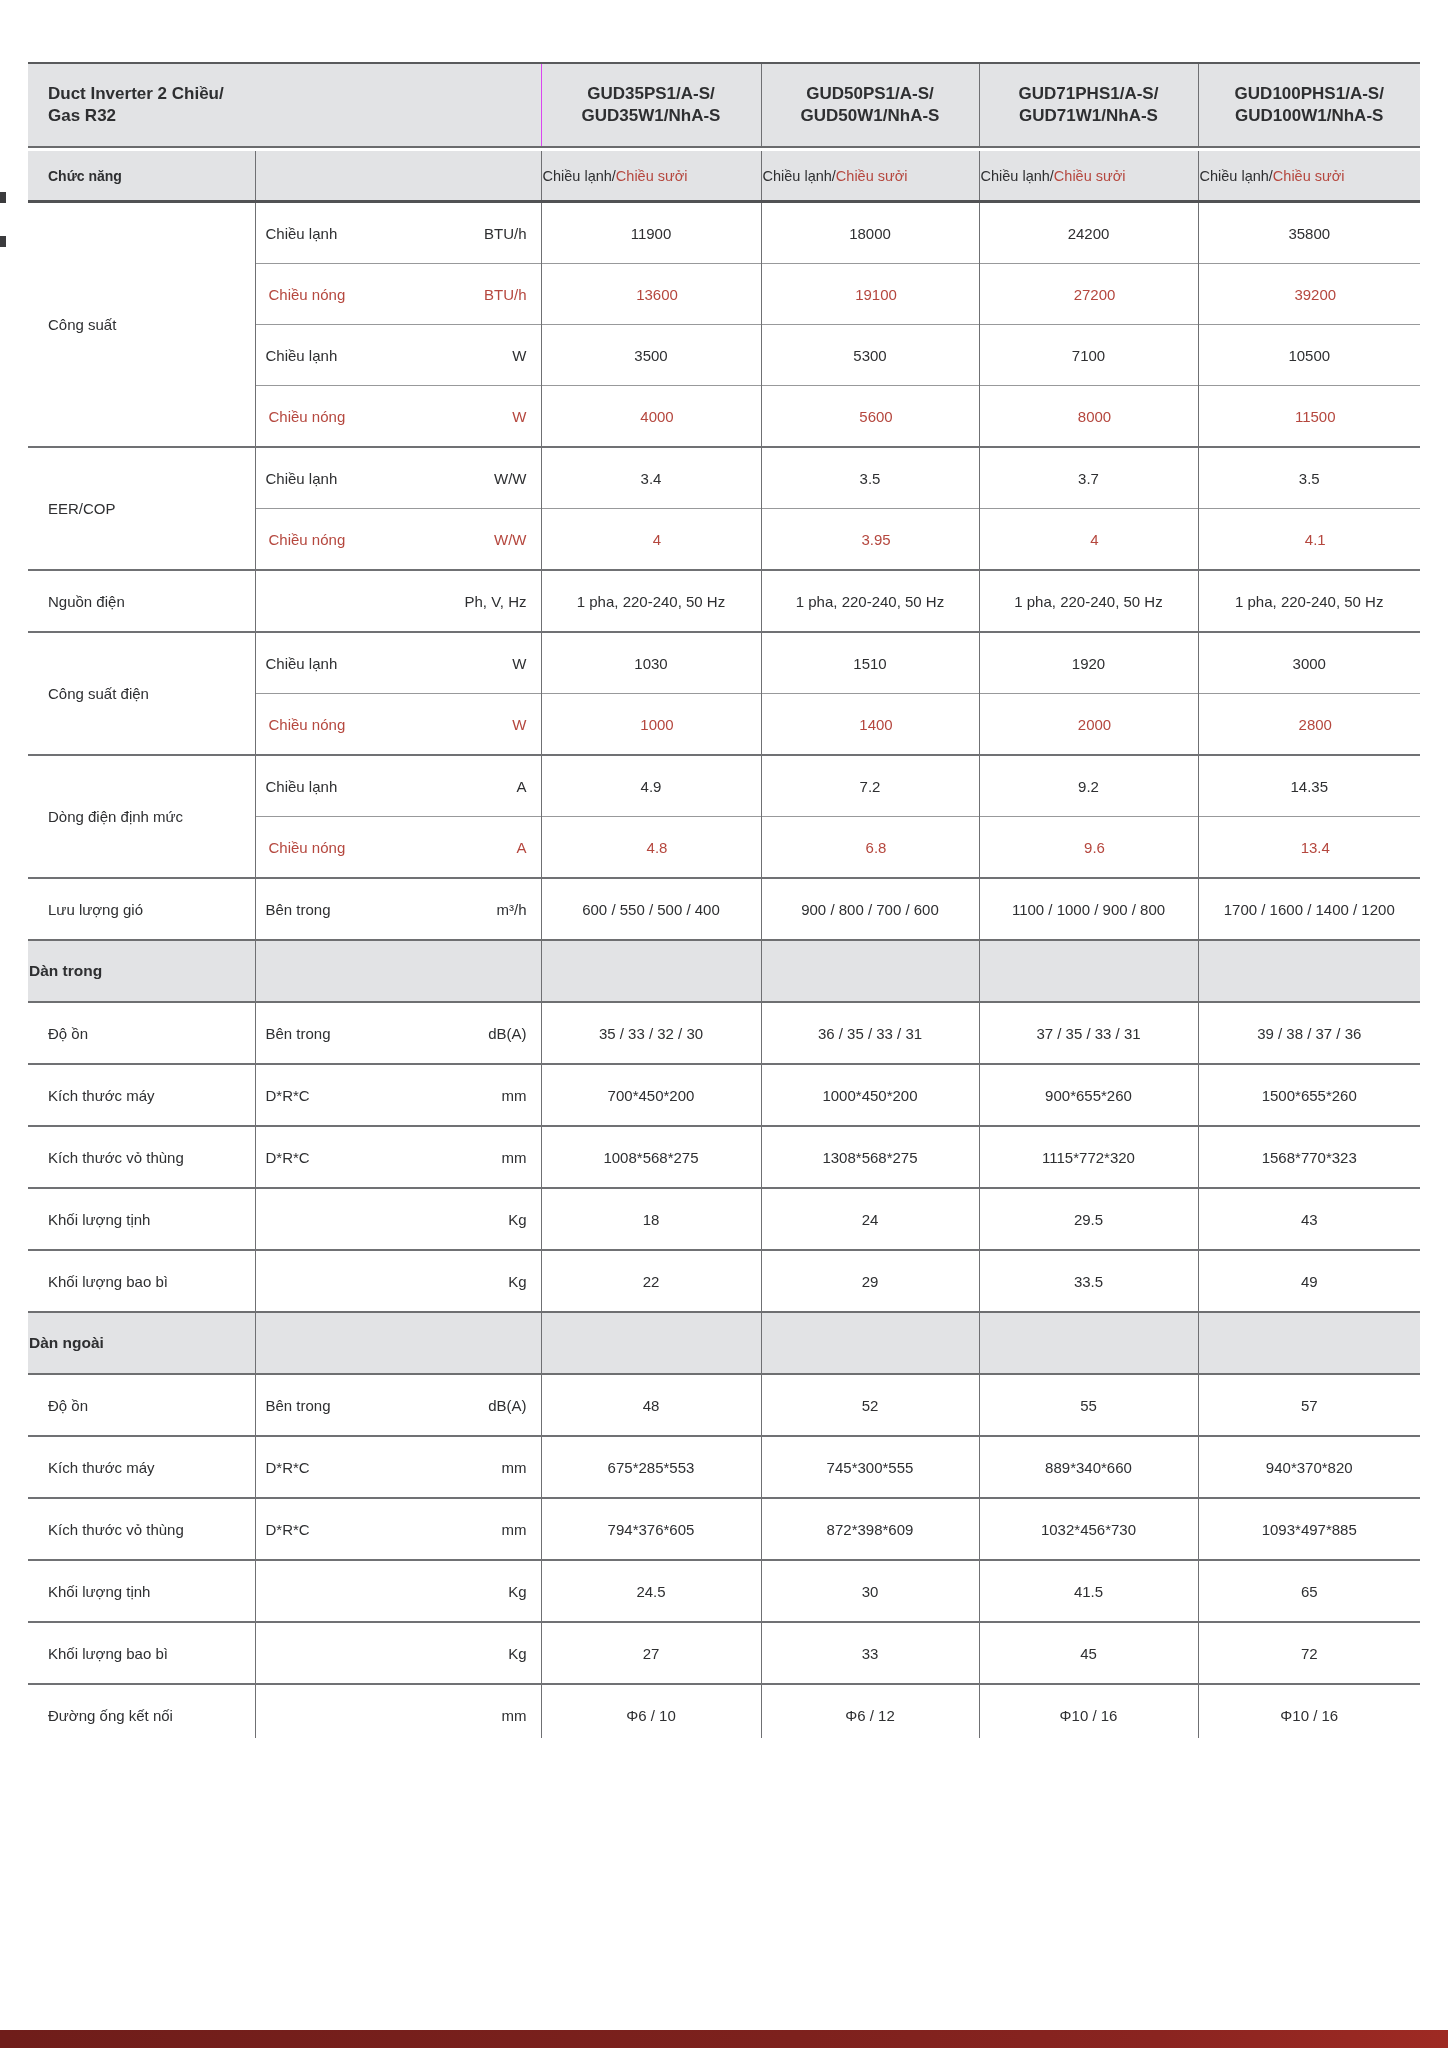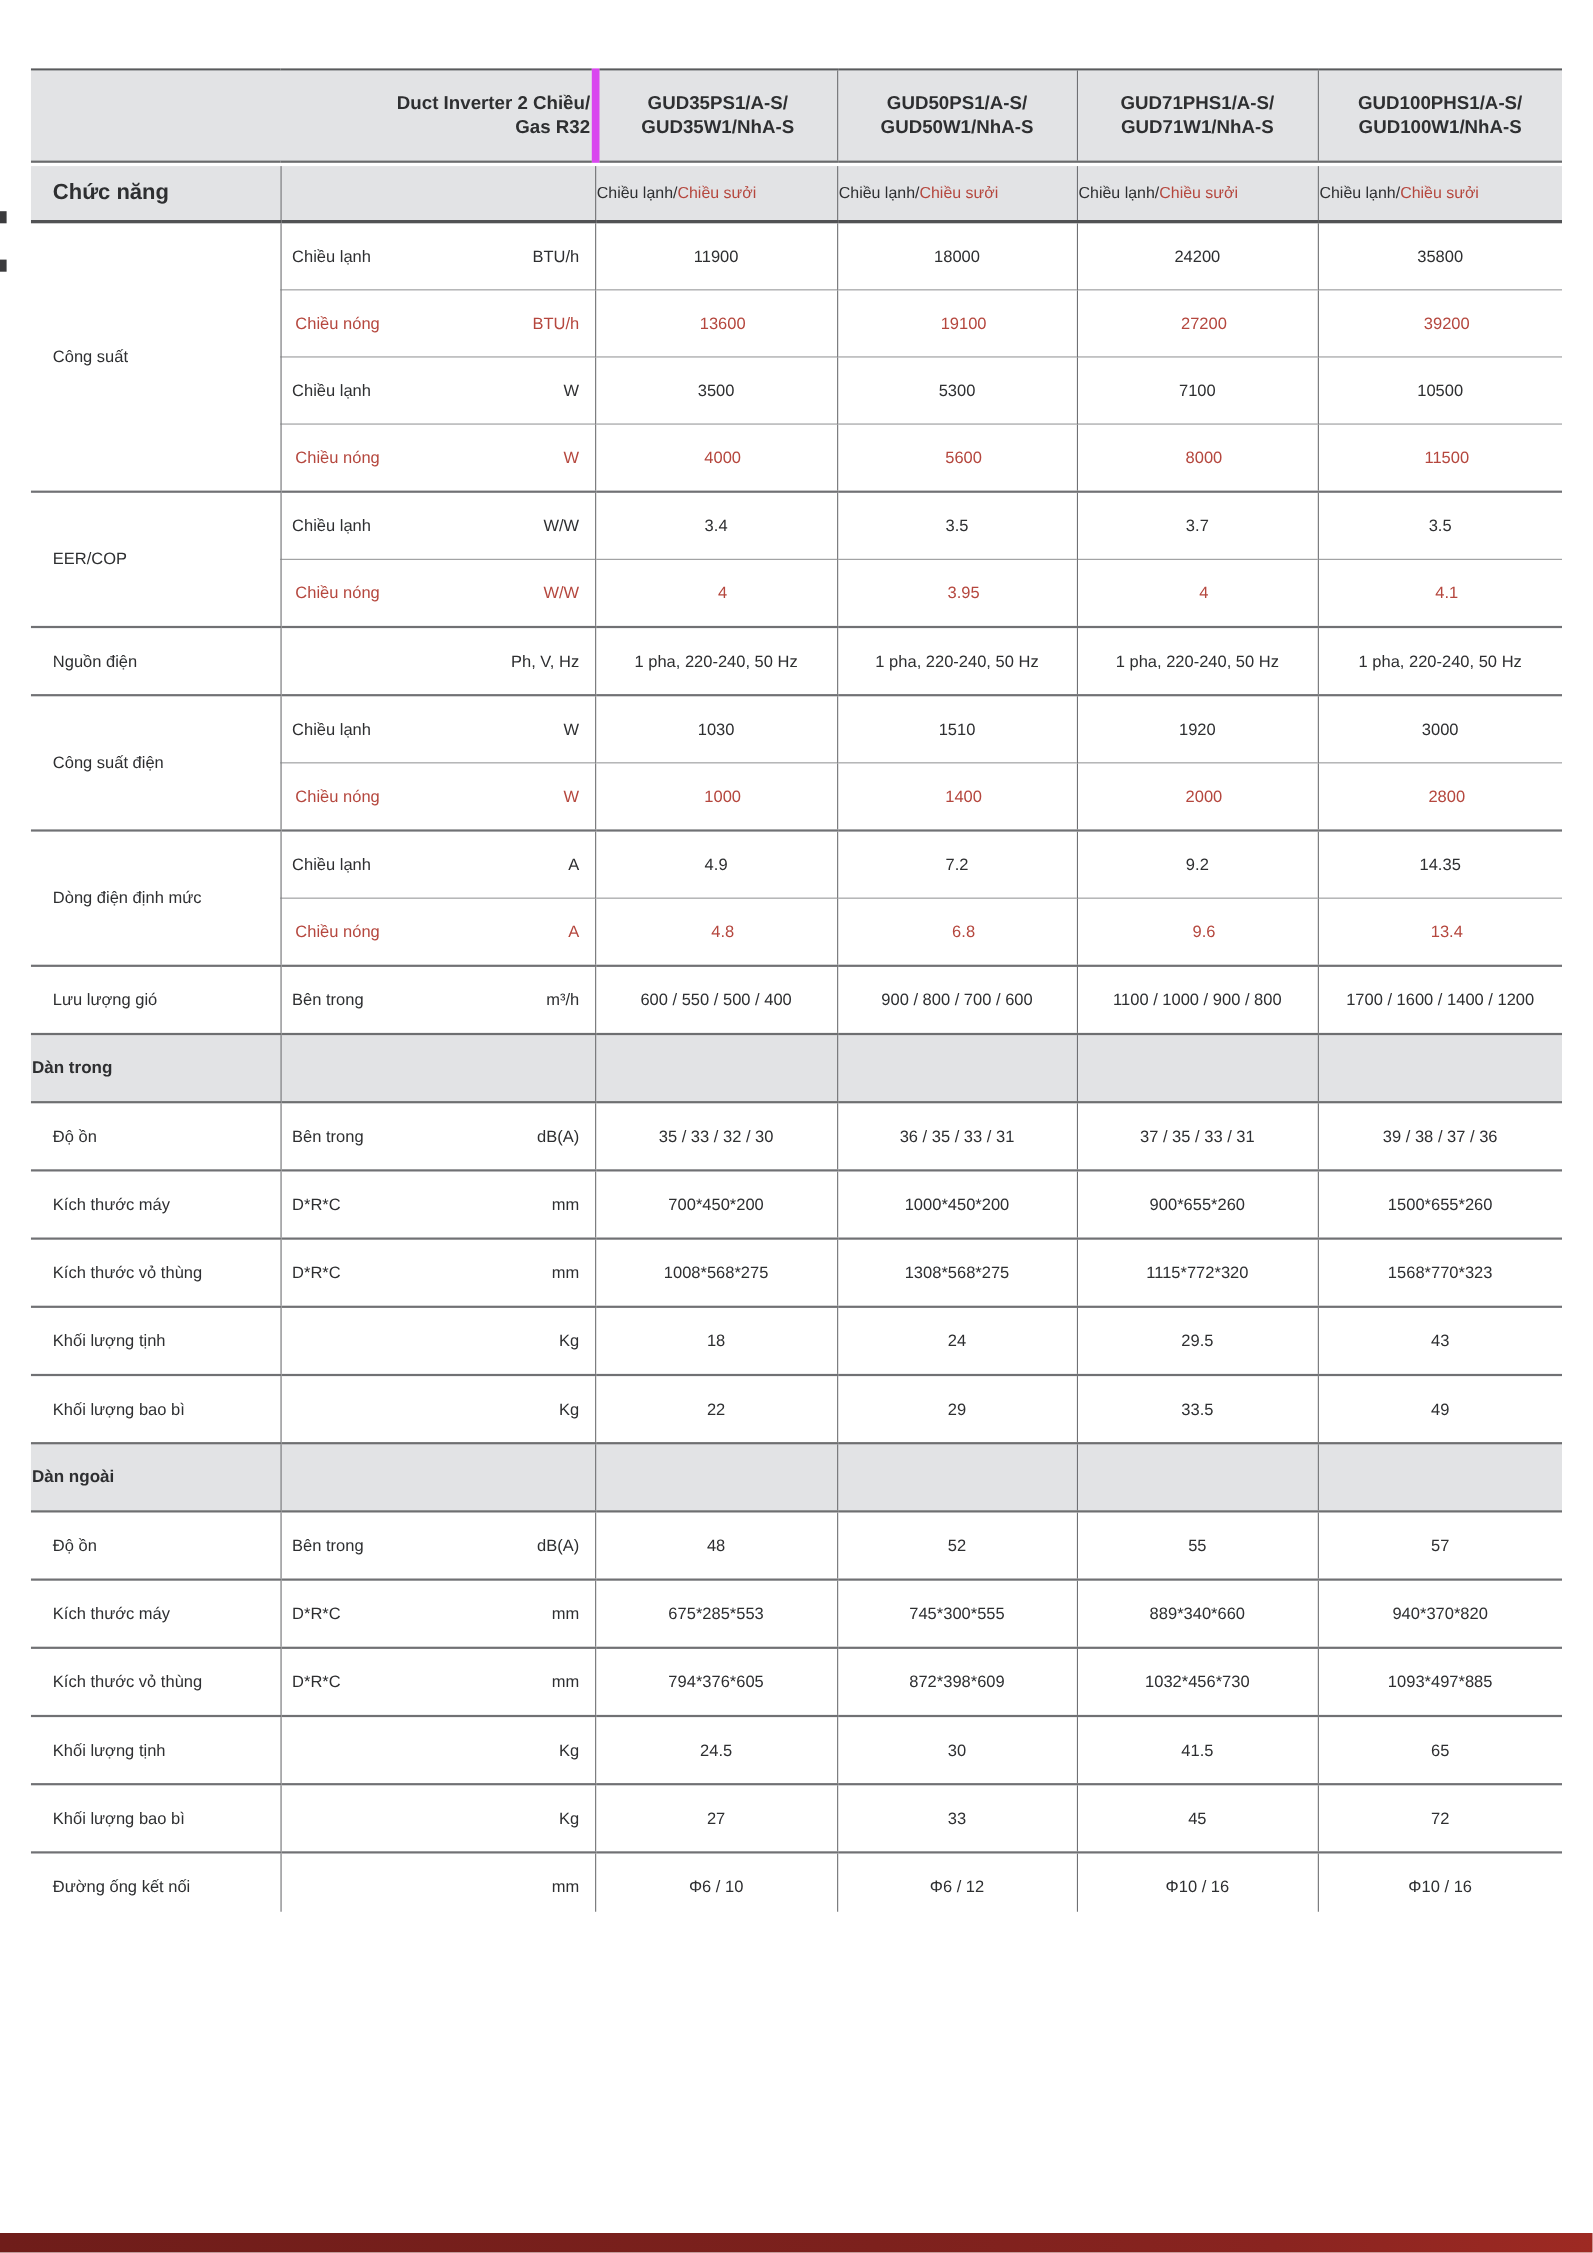--- a/index.html
+++ b/index.html
@@ -21,32 +21,32 @@
   
   tr.h1 th{
     background:#e2e3e5;
     height:80px;
     border-top:2px solid #595a5c;
     border-bottom:2px solid #6a6b6d;
     font-size:17px;font-weight:bold;line-height:1.3;
     vertical-align:middle;
   }
   th.title-cell{
-    text-align:right;padding-left:20px;font-size:18.5px;
-    border-right:7px solid #d946ef;
+    text-align:left;padding-left:20px;font-size:18.5px;
+    border-right:1px solid #d946ef;
   }
   th.model{border-left:1px solid #6f7073;text-align:center;}
   th.model:first-of-type{border-left:none;}
   tr.gap-row td{height:3px;background:#ffffff;padding:0;border:none;}
   tr.h2 td, tr.h2 th{
     background:#e2e3e5;height:47px;vertical-align:middle;
     border-bottom:3px solid #515254;
   }
   th.func-label{
-    text-align:left;padding-left:20px;font-size:20px;font-weight:bold;
+    text-align:left;padding-left:20px;font-size:14px;font-weight:bold;
     border-right:1px solid #6f7073;
   }
   tr.h2 td.func-empty{border-right:1px solid #6f7073;}
   tr.h2 td.func-val{
     text-align:left;font-size:14.5px;border-right:1px solid #6f7073;
   }
   tr.h2 td.func-val:last-child{border-right:none;}
   .red-text{color:#b5473e;}
   
   tbody td{height:58px;vertical-align:middle;font-size:15px;}

